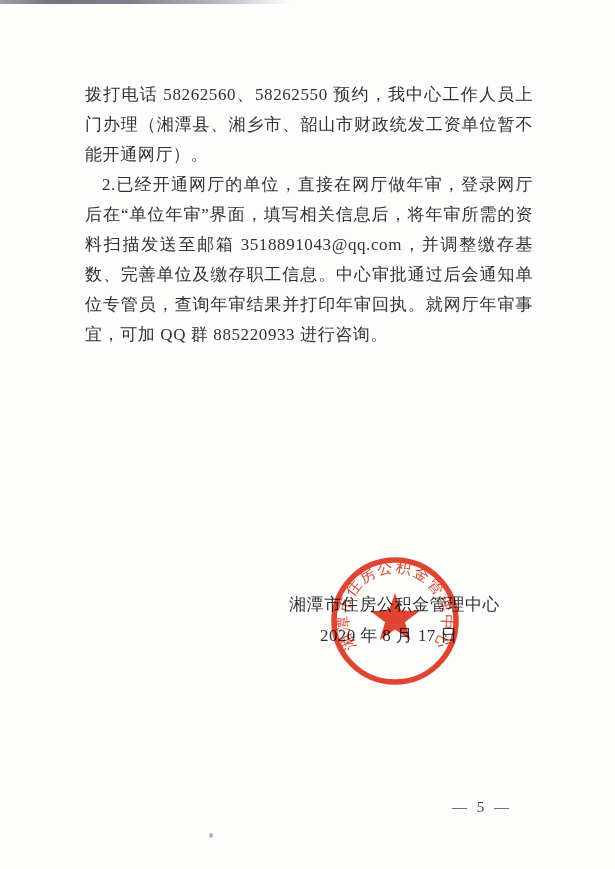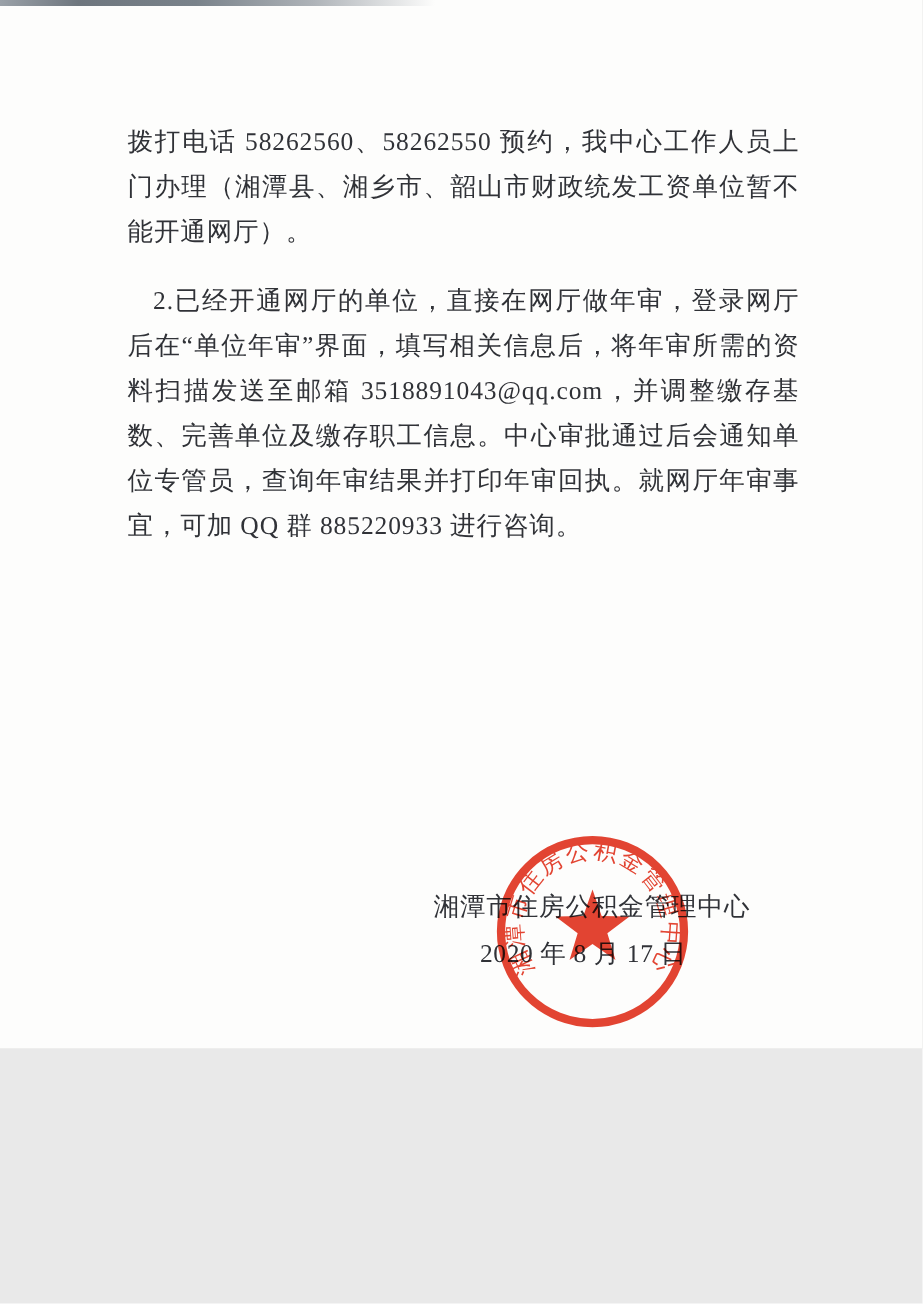--- a/index.html
+++ b/index.html
@@ -3,21 +3,21 @@
 <meta charset="utf-8">
 <style>
   html, body {
     margin: 0;
     padding: 0;
     background: #e9e9e9;
   }
   .page {
     position: relative;
     width: 615px;
-    height: 699px;
+    height: 869px;
     margin: 0 auto;
     background: #fdfdfc;
     overflow: hidden;
     font-family: "Liberation Serif", "DejaVu Serif", serif;
   }
   
   .scan-strip {
     position: absolute;
     left: 0; top: 0;
     width: 290px; height: 4px;
@@ -37,21 +37,21 @@
     left: 85px; top: 80px;
     width: 448px;
     font-size: 17px;
     line-height: 30px;
     letter-spacing: 0.6px;
     color: #303237;
     text-align: justify;
     text-justify: inter-character;
   }
   .body-text p { margin: 0; }
-  .body-text p.indent-1 { text-indent: 1em; margin-top: 16px; }
+  .body-text p.indent-1 { text-indent: 1em; }
   .body-text p.indent-2 { text-indent: 2em; }
 
   .sig-org {
     position: absolute;
     left: 289px; top: 593px;
     font-size: 17px;
     letter-spacing: 0.6px;
     color: #303237;
     white-space: nowrap;
   }

